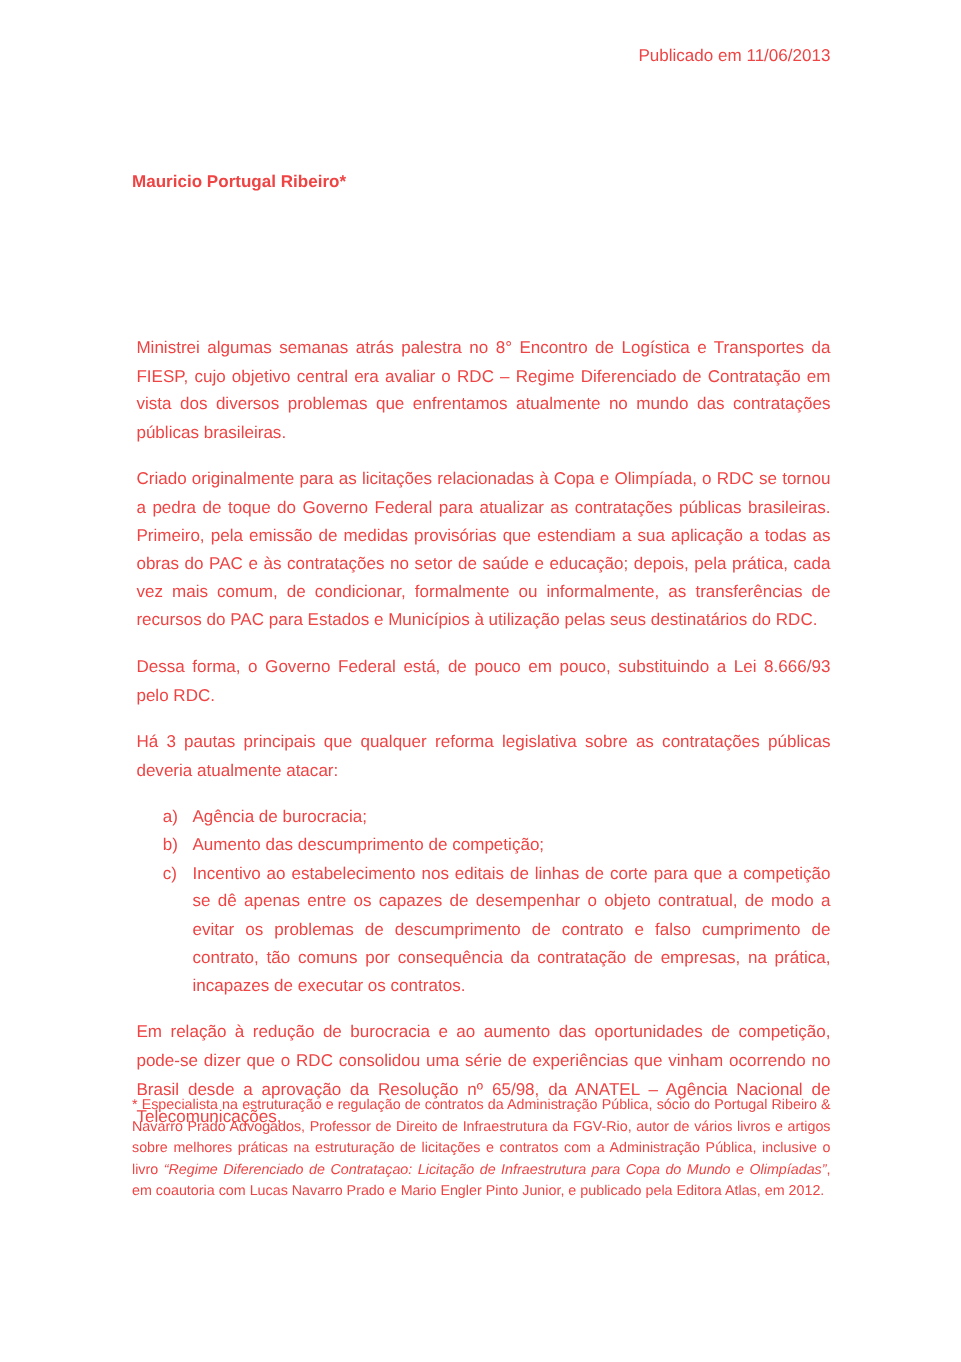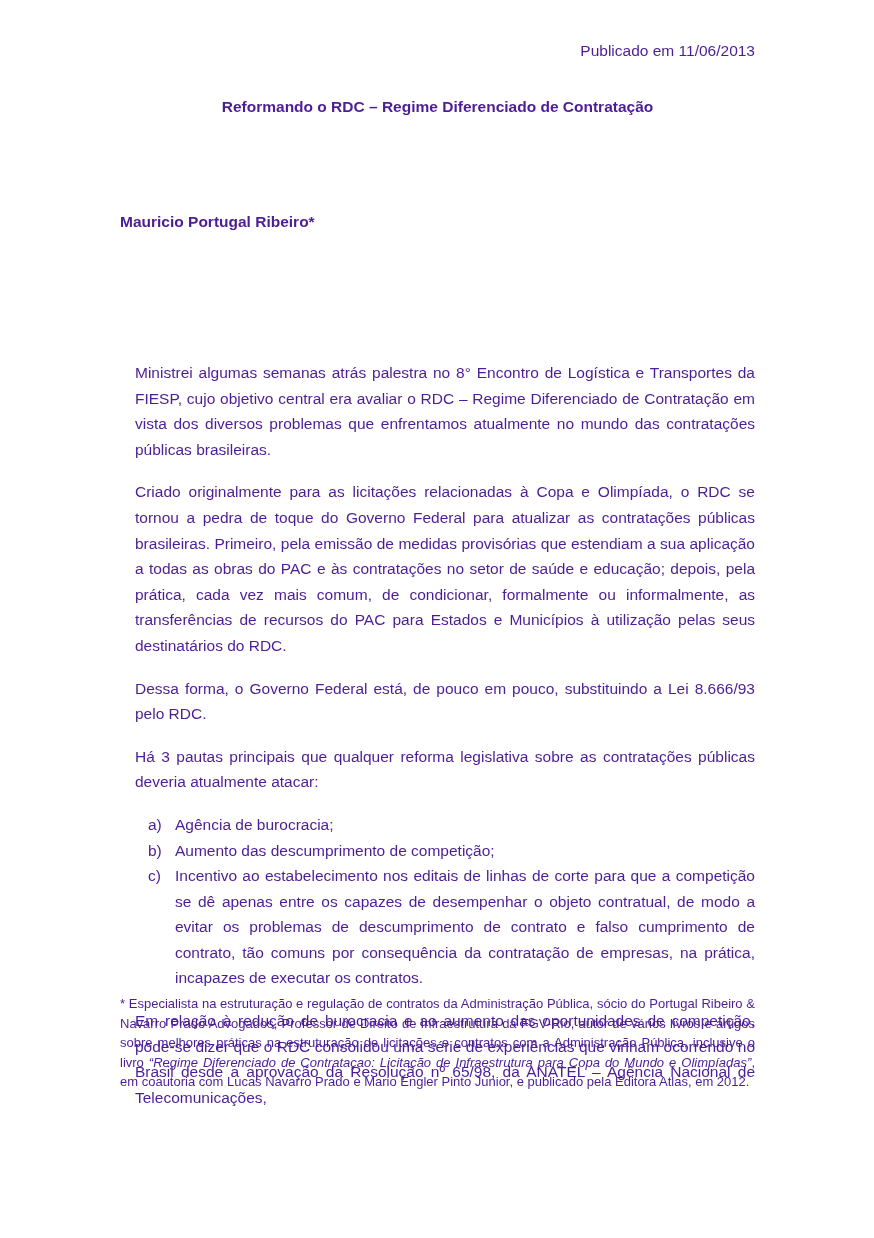--- a/index.html
+++ b/index.html
@@ -10,21 +10,21 @@
   }
   .page {
     position: relative;
     width: 874px;
     height: 1238px;
     margin: 0 auto;
     background: #ffffff;
     box-sizing: border-box;
     padding: 42px 119px 0 120px;
     font-family: "Liberation Sans", "DejaVu Sans", sans-serif;
-    color: #4c1d95;
+    color: #ef4444;
     overflow: hidden;
   }
   .published-date {
     text-align: right;
     font-size: 15.5px;
     line-height: 18px;
   }
   .doc-title {
     margin-top: 37px;
     text-align: center;
@@ -36,21 +36,21 @@
     margin-top: 96px;
     text-align: left;
     font-size: 15.5px;
     font-weight: bold;
     line-height: 19px;
   }
   .body-text {
     margin-top: 129px;
   }
   .body-text p {
-    margin: 0 0 17px 15px;
+    margin: 0 0 17px 4px;
     font-size: 15.5px;
     line-height: 25.6px;
     text-align: justify;
   }
   .alpha-list {
     margin: 0 0 17px 0;
   }
   .alpha-list .li {
     position: relative;
     padding-left: 55px;
@@ -76,21 +76,20 @@
     font-style: italic;
   }
 </style>
 </head>
 <body>
 
 <div class="page">
 
   <div class="published-date">Publicado em 11/06/2013</div>
 
-  <div class="doc-title">Reformando o RDC – Regime Diferenciado de Contratação</div>
 
   <div class="author">Mauricio Portugal Ribeiro*</div>
 
   <div class="body-text">
 
     <p>Ministrei algumas semanas atrás palestra no 8° Encontro de Logística e Transportes da FIESP, cujo objetivo central era avaliar o RDC – Regime Diferenciado de Contratação em vista dos diversos problemas que enfrentamos atualmente no mundo das contratações públicas brasileiras.</p>
 
     <p>Criado originalmente para as licitações relacionadas à Copa e Olimpíada, o RDC se tornou a pedra de toque do Governo Federal para atualizar as contratações públicas brasileiras. Primeiro, pela emissão de medidas provisórias que estendiam a sua aplicação a todas as obras do PAC e às contratações no setor de saúde e educação; depois, pela prática, cada vez mais comum, de condicionar, formalmente ou informalmente, as transferências de recursos do PAC para Estados e Municípios à utilização pelas seus destinatários do RDC.</p>
 
     <p>Dessa forma, o Governo Federal está, de pouco em pouco, substituindo a Lei 8.666/93 pelo RDC.</p>

